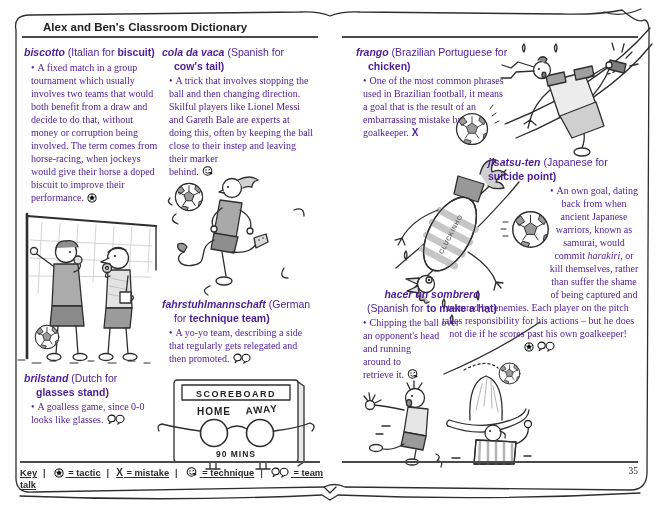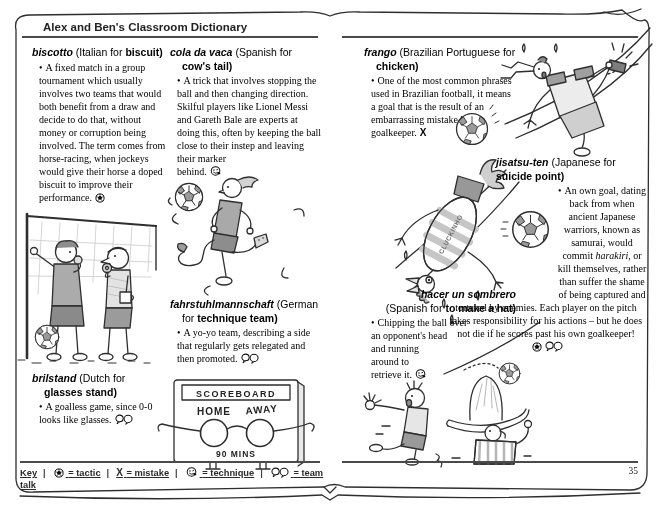--- a/index.html
+++ b/index.html
@@ -3,40 +3,40 @@
 <meta charset="utf-8">
 <style>
   html,body{margin:0;padding:0;background:#fafafa;}
   #stage{position:relative;width:660px;height:514px;background:#fff;overflow:hidden;
          font-family:"Liberation Sans",sans-serif;color:#1c1c1c;}
   svg{overflow:visible;}
   .s{fill:none;stroke:#2e2e2e;stroke-width:1.3;stroke-linecap:round;stroke-linejoin:round;}
   .abs{position:absolute;}
   .hdr{position:absolute;font:bold 11.5px/14px "Liberation Sans",sans-serif;color:#222;margin-left:21px;}
   .rule{position:absolute;height:1.6px;background:#4a4a4a;}
-  .entry{position:absolute;color:#000000;margin-left:8px;}
+  .entry{position:absolute;color:#4c1d95;}
   .hw{display:block;font:bold italic 10.5px/13.5px "Liberation Sans",sans-serif;
       padding-left:12px;text-indent:-12px;}
   .hw .rest{font-weight:normal;font-style:normal;}
   .hw .trans{font-weight:bold;font-style:normal;}
   .body{display:block;font:10px/13px "Liberation Serif",serif;padding-left:7px;margin-top:1px;}
   .bullet{margin-right:3px;}
   .i{font-style:italic;}
   .sym{white-space:nowrap;}
   .sym svg{vertical-align:-2px;margin-left:3px;}
   .x-icon{font:bold 10px "Liberation Sans",sans-serif;margin-left:3px;}
   
   .sp{display:block;}
   .sp-frango{float:right;width:42px;height:112px;shape-outside:polygon(0 48%,100% 48%,100% 100%,0 100%);}
   .sp-cola{float:right;width:64px;height:121px;shape-outside:polygon(0 70%,100% 70%,100% 100%,0 100%);}
   .sp-hacer{float:right;width:88px;height:96px;shape-outside:polygon(100% 0,100% 100%,0 100%,0 42%,60% 8%);}
   .sp-jis{float:left;width:112px;height:106px;}
   .jis .hw{padding-left:52px;text-indent:0;}
   .jis .body{text-align:center;padding-left:0;}
-  .hacer .hw{text-align:right;padding-left:0;text-indent:0;}
+  .hacer .hw{text-align:center;padding-left:0;text-indent:0;}
   
   .key{position:absolute;font:bold 9.3px/12px "Liberation Sans",sans-serif;color:#2a2a2a;text-decoration:underline;}
   .key svg{vertical-align:-2px;margin:0 2px;}
   .key .x-icon{margin:0 1px;}
   .key .sep{margin:0 6px;color:#444;}
   .pageno{position:absolute;font:9.5px "Liberation Serif",serif;color:#222;}
   
   .sb-title{font:bold 9px "Liberation Sans",sans-serif;letter-spacing:1.5px;text-anchor:middle;fill:#222;stroke:none;}
   .sb-label{font:bold 10px "Liberation Sans",sans-serif;letter-spacing:1px;text-anchor:middle;fill:#222;stroke:none;}
   .sb-time{font:bold 8.5px "Liberation Sans",sans-serif;letter-spacing:1px;text-anchor:middle;fill:#222;stroke:none;}

